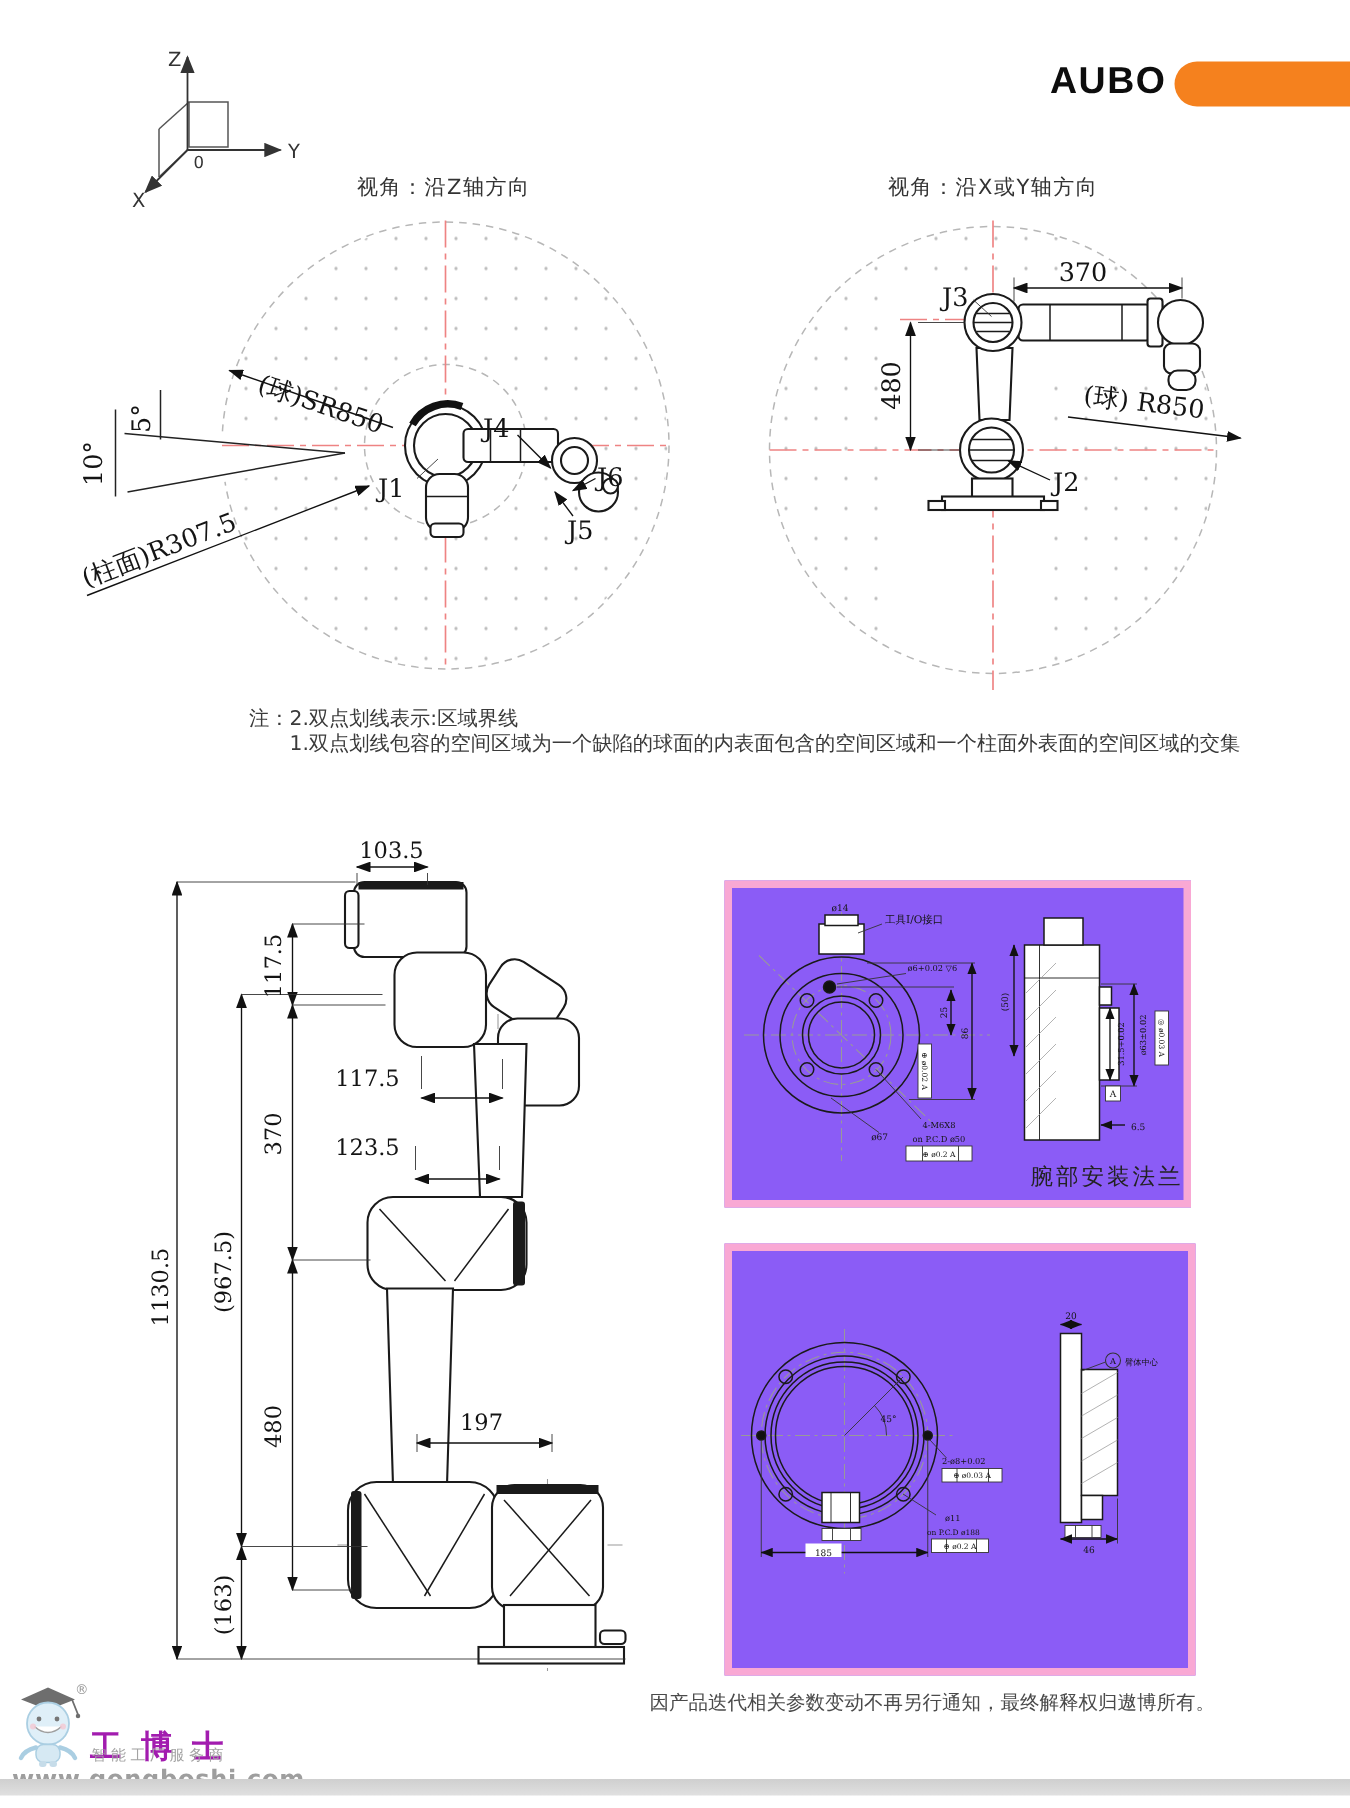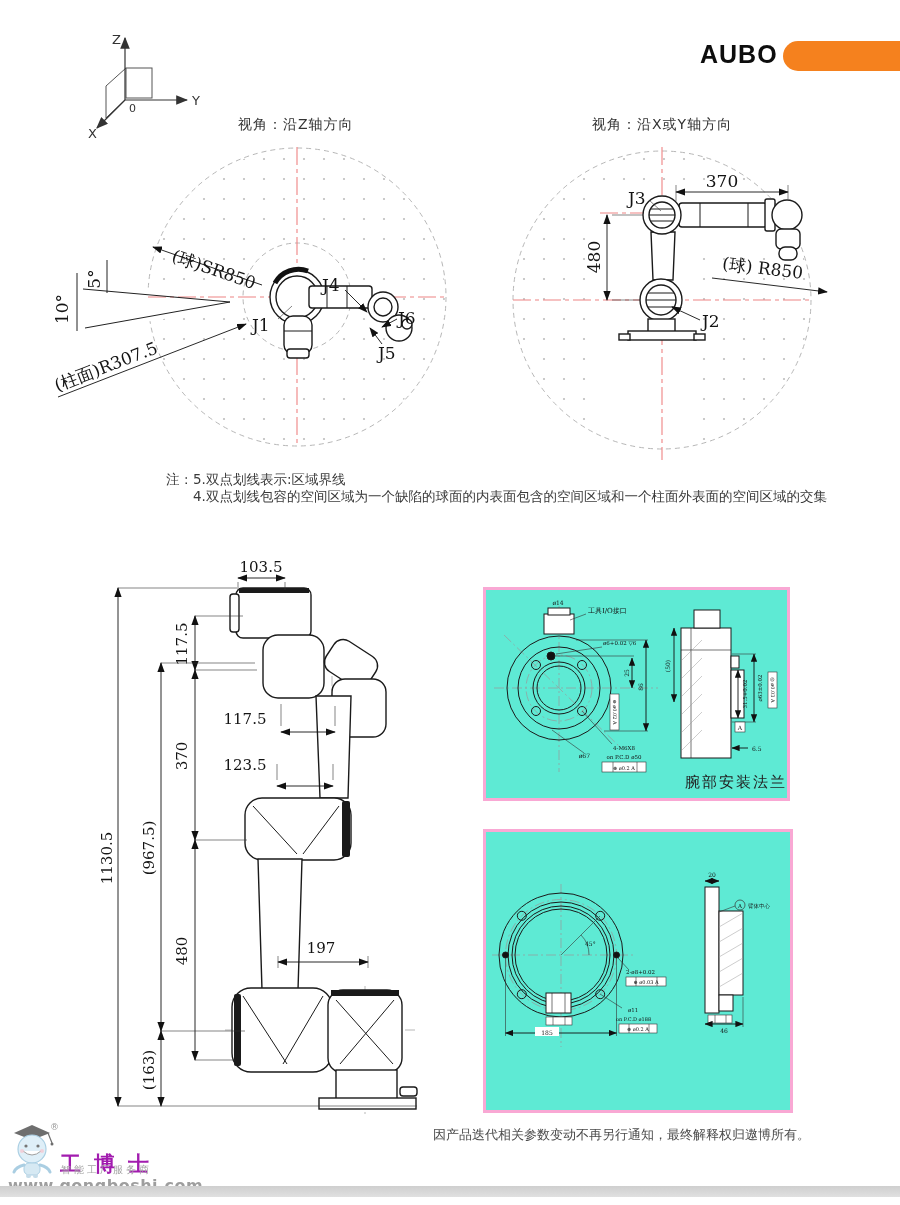--- a/index.html
+++ b/index.html
@@ -7,21 +7,21 @@
         font-family:"DejaVu Sans",sans-serif;color:#222;}
   .abs{position:absolute;}
   .brand{font-family:"Liberation Sans",sans-serif;font-weight:bold;font-size:25px;
          letter-spacing:1px;color:#0d0d0d;}
   .accent-bar{background:#F5811E;border-radius:16px 0 0 16px;}
   .view-title{font-size:14px;color:#333;letter-spacing:1px;white-space:nowrap;}
   .notes{font-size:13.5px;line-height:17.4px;color:#3a3a3a;white-space:nowrap;}
   .notes .ind{margin-left:27px;}
   .disclaimer{font-size:13px;color:#4a4a4a;white-space:nowrap;}
   .caption{font-size:15px;color:#222;letter-spacing:2px;text-align:right;white-space:nowrap;}
-  .panel{border:3px solid #f9a8d4;background:#5eead4;}
+  .panel{border:5px solid #f9a8d4;background:#8b5cf6;}
   .gray-strip{background:linear-gradient(#cfcfcf,#e0e0e0);}
   .logo-name{font-family:"DejaVu Serif",serif;font-weight:bold;font-size:21px;color:#a21caf;
              letter-spacing:13px;white-space:nowrap;margin-top:16px;}
   .logo-reg{font-size:9px;color:#9a9a9a;}
   .logo-tag{font-size:10px;color:#a3a3a3;letter-spacing:3px;white-space:nowrap;font-family:Liberation Mono, monospace;}
   .logo-url{font-size:16px;font-weight:bold;color:#9e9e9e;letter-spacing:.5px;white-space:nowrap;
             text-shadow:0 0 2px #fff;}
   svg{position:absolute;overflow:visible;}
   svg text{font-family:"DejaVu Serif",serif;fill:#141414;}
   .dim17{font-size:17px;}
@@ -186,22 +186,22 @@
       <text x="628" y="69" class="dim17">J3</text>
       <line x1="649" y1="65" x2="661" y2="76" class="thin"></line>
       <text x="702" y="192" class="dim17">J2</text>
       <line x1="700" y1="185" x2="672" y2="172" class="diml" marker-end="url(#arr)"></line>
       <line x1="712" y1="143" x2="827" y2="157" class="diml" marker-end="url(#arr)"></line>
       <text transform="translate(762,139) rotate(7)" text-anchor="middle" class="dim17">(球) R850</text>
     </g>
   </svg>
 
   <div class="abs notes" style="left:166px;top:471px;">
-    <div><span>注：</span><span>5.双点划线表示:区域界线</span></div>
-    <div class="ind">4.双点划线包容的空间区域为一个缺陷的球面的内表面包含的空间区域和一个柱面外表面的空间区域的交集</div>
+    <div><span>注：</span><span>2.双点划线表示:区域界线</span></div>
+    <div class="ind">1.双点划线包容的空间区域为一个缺陷的球面的内表面包含的空间区域和一个柱面外表面的空间区域的交集</div>
   </div>
 
   <svg style="left:95px;top:558px;" width="370" height="560" viewBox="0 0 370 560">
     <defs>
       <marker id="arrD" markerWidth="11" markerHeight="8" refX="10" refY="4" orient="auto">
         <path d="M0,0 L11,4 L0,8 Z" fill="#111"></path>
       </marker>
       <marker id="arrDS" markerWidth="11" markerHeight="8" refX="10" refY="4" orient="auto-start-reverse">
         <path d="M0,0 L11,4 L0,8 Z" fill="#111"></path>
       </marker>

